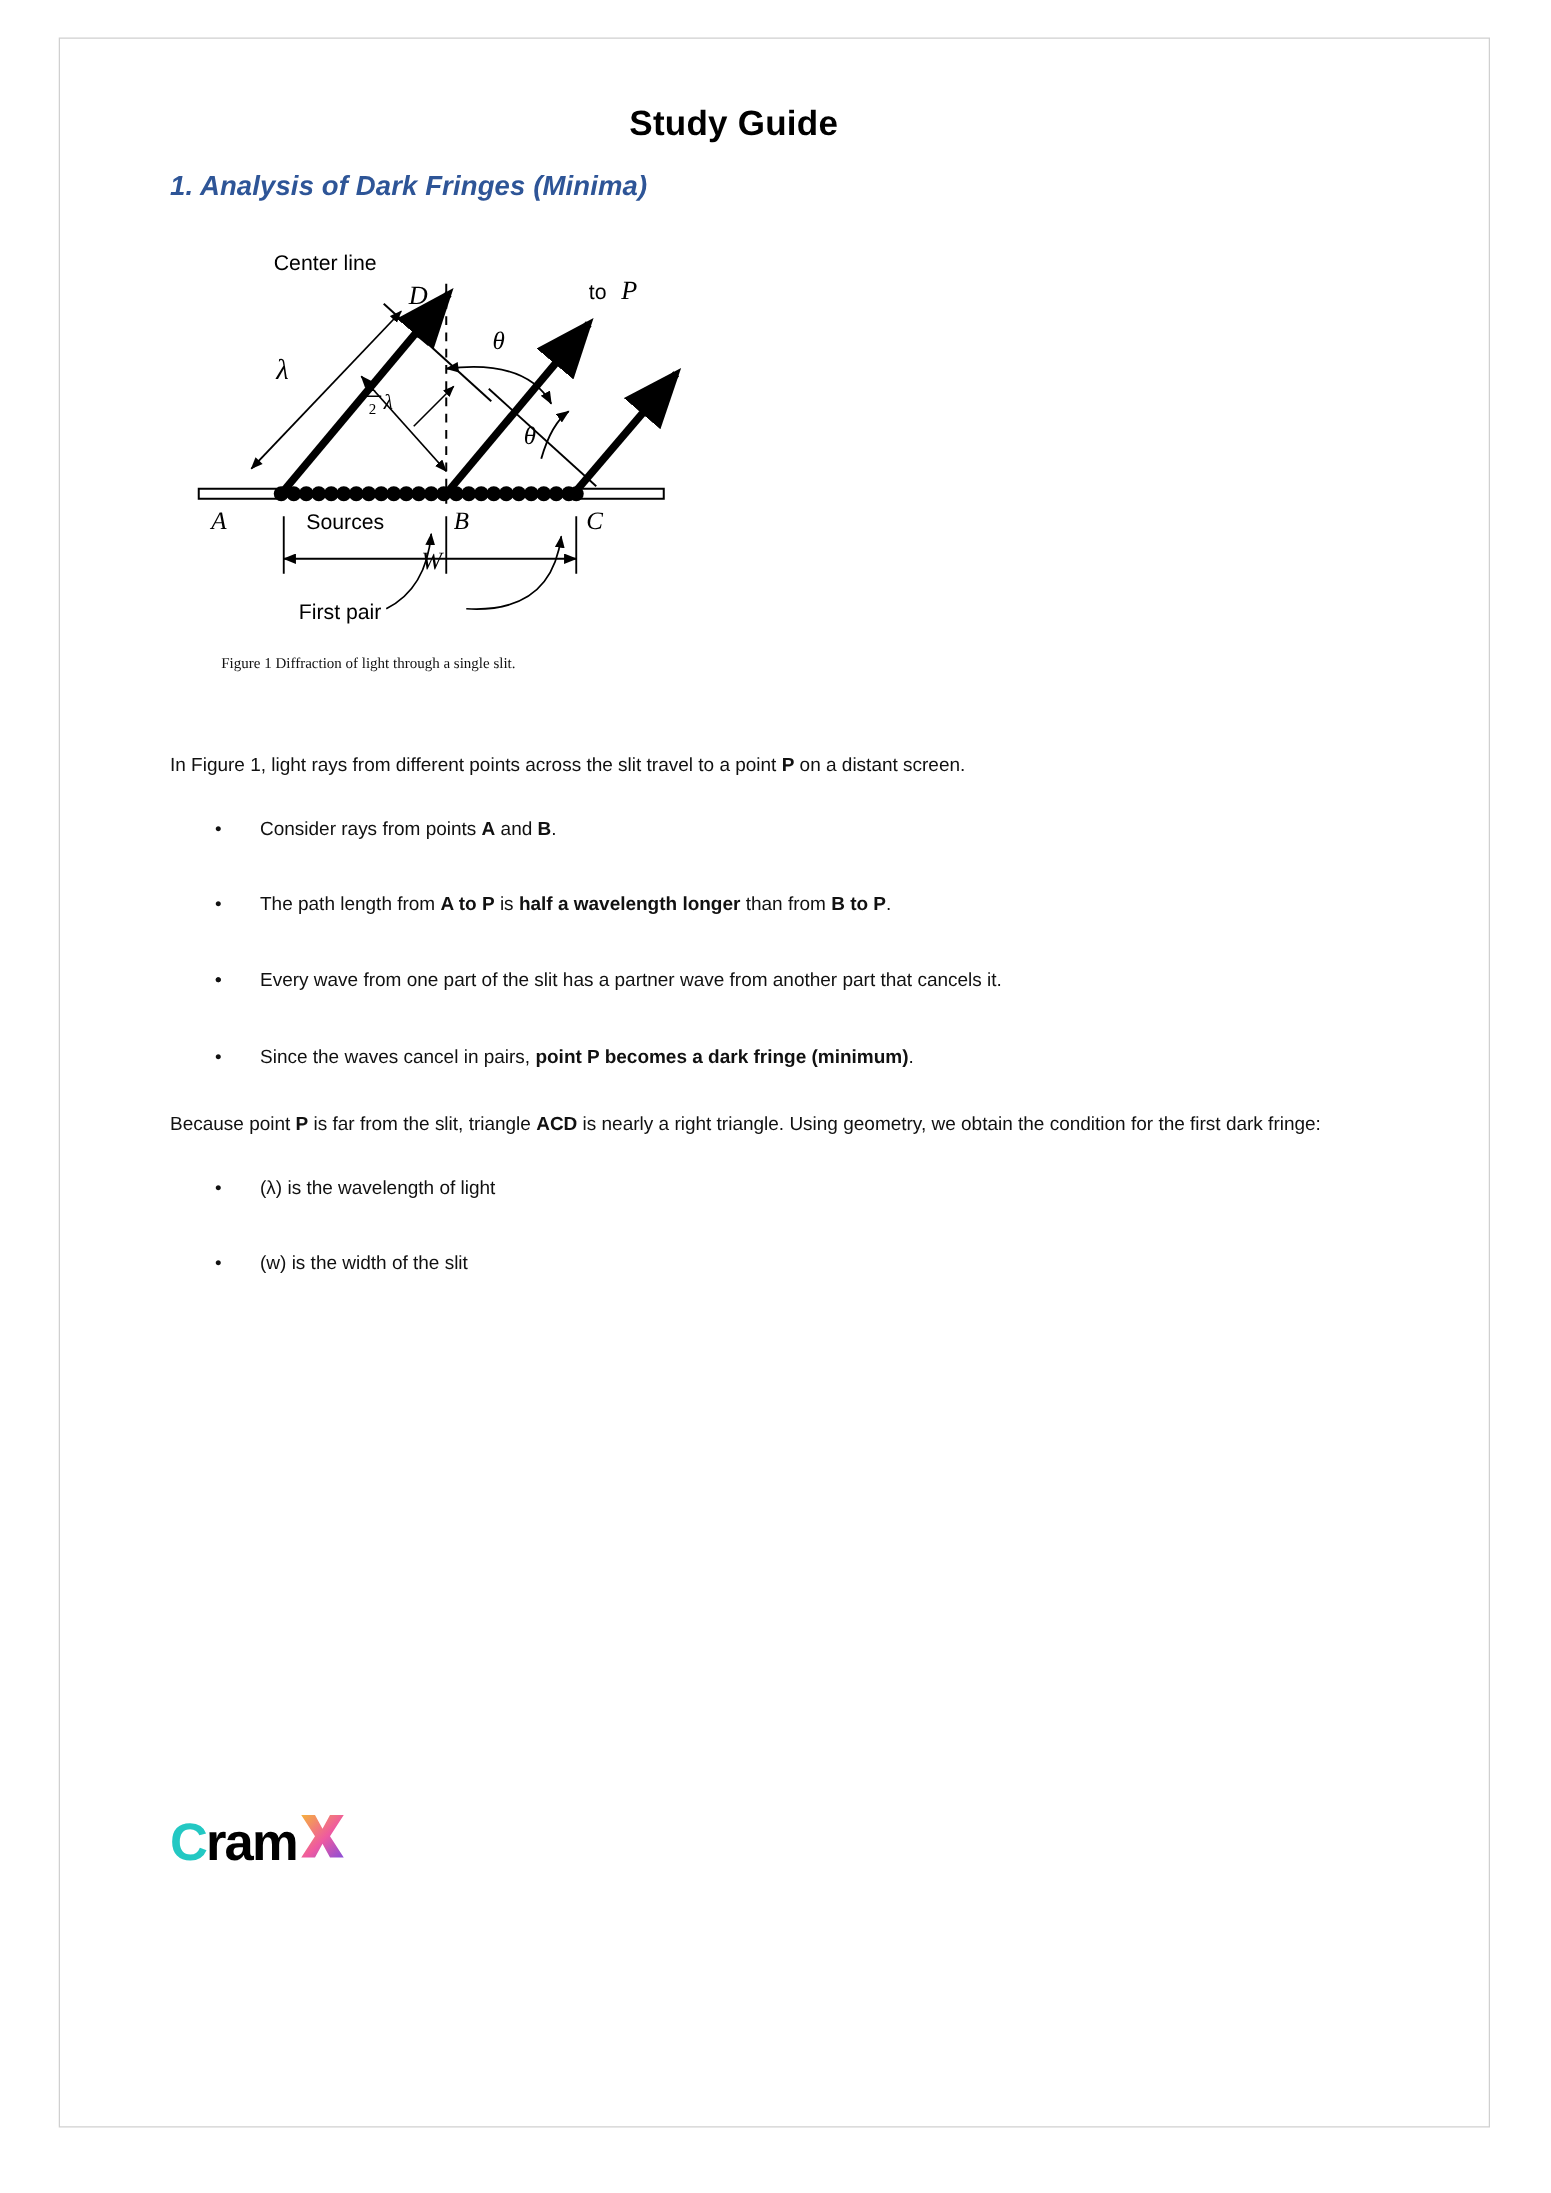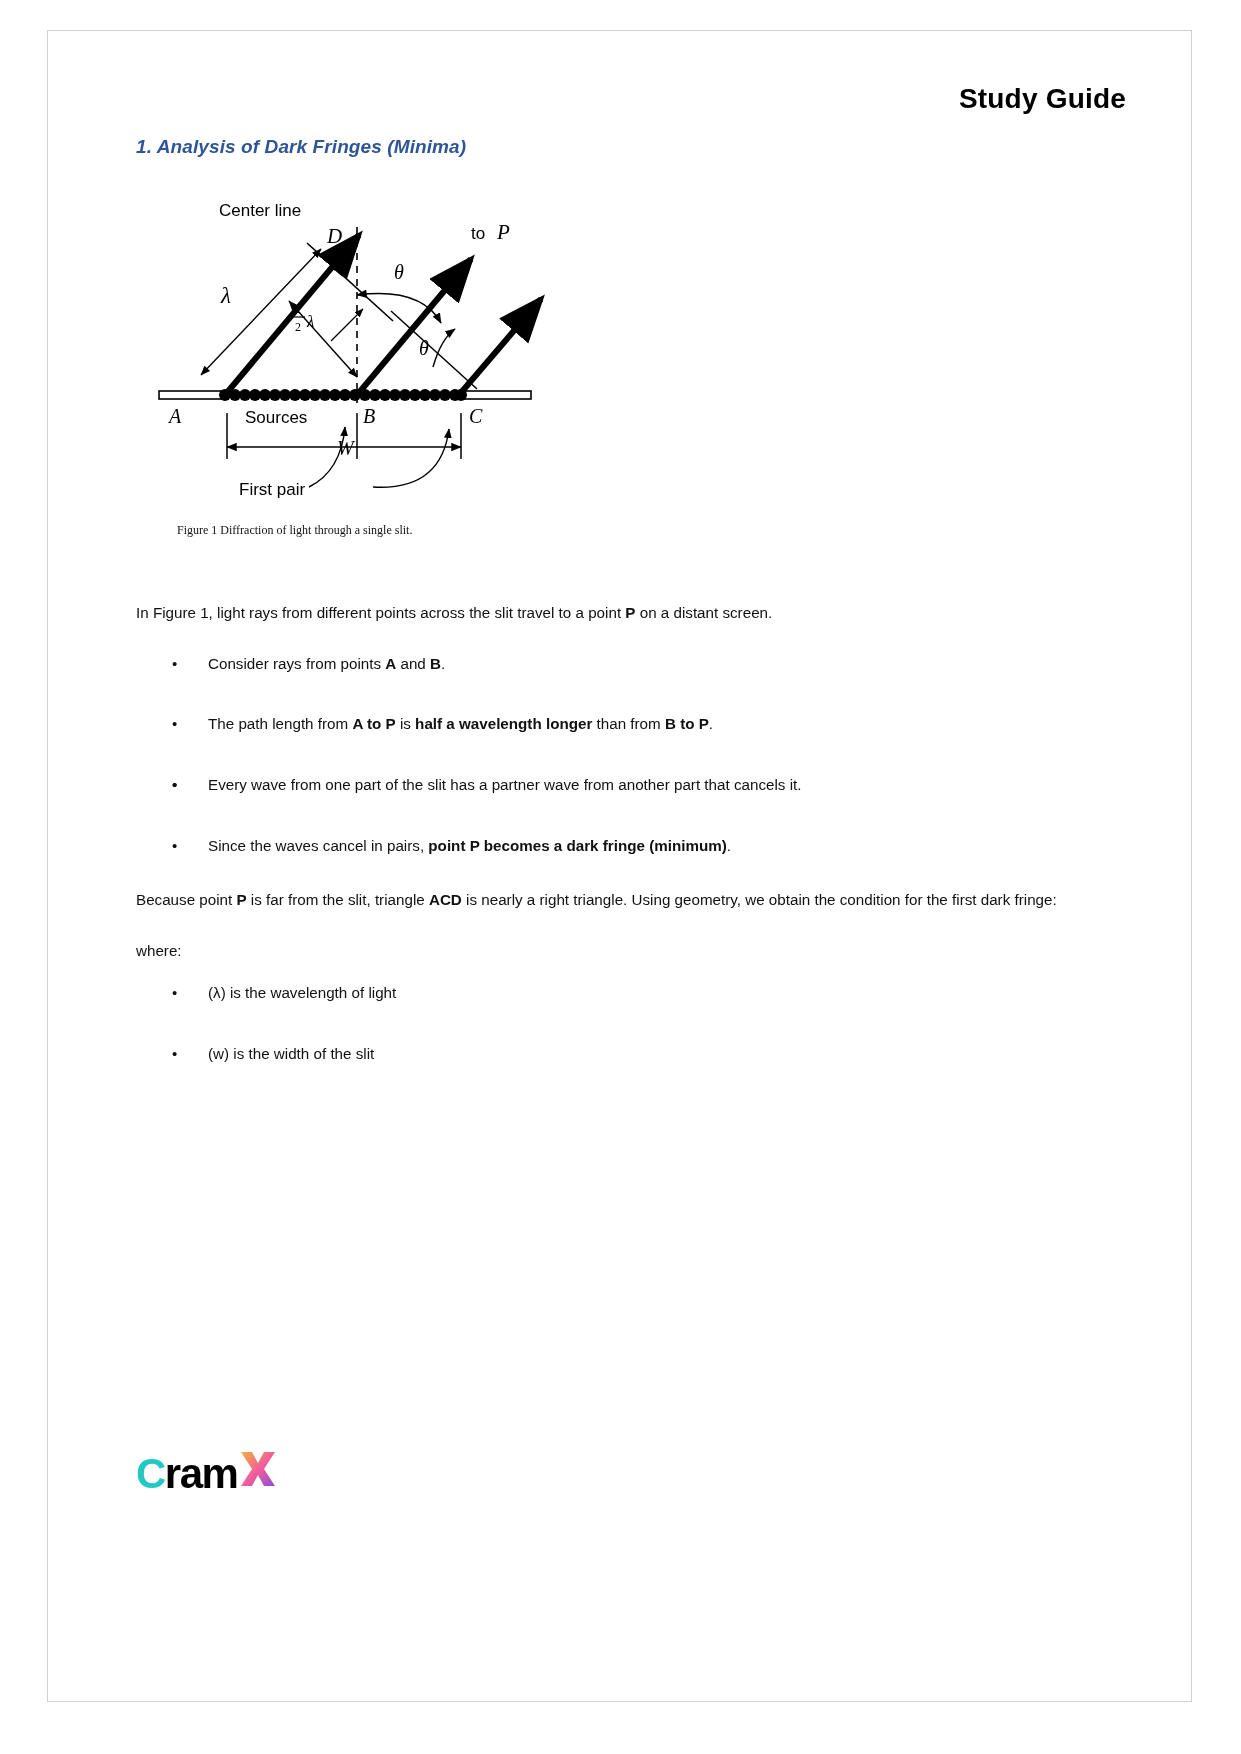--- a/index.html
+++ b/index.html
@@ -6,30 +6,30 @@
   body{width:1241px;height:1754px;font-family:"Liberation Sans",sans-serif;position:relative;overflow:hidden;}
 
   .page{
     position:absolute; left:47px; top:30px; width:1145px; height:1672px;
     border:1px solid #d0d0d0; background:#fff; box-sizing:border-box;
   }
 
   
   .doc-header{
     position:absolute; left:0; top:0; width:100%;
-    text-align:right; padding-right:65px; box-sizing:border-box;
+    text-align:center; padding-right:65px; box-sizing:border-box;
     padding-top:52px;
   }
   .doc-title{
     font-size:28px; font-weight:bold; color:#000; letter-spacing:.2px;
   }
 
   .section-heading{
     position:absolute; left:88px; top:105px;
-    font-size:19px; font-weight:bold; font-style:italic;
+    font-size:22px; font-weight:bold; font-style:italic;
     color:#2e5597; letter-spacing:.1px;
   }
 
   
   .figure-block{ position:absolute; left:93px; top:160px; width:470px; }
   .figure-img{ position:relative; width:450px; height:330px; }
   .figure-img svg{ display:block; }
   .figure-caption{
     font-family:"Liberation Serif",serif; font-size:12px; color:#111;
     margin-top:2px; padding-left:36px;
@@ -220,21 +220,20 @@
     <ul class="blist">
         <li><span class="bullet">•</span><span><span>Every wave from one part of the slit has a partner wave from another part that cancels it.</span></span></li>
         <li><span class="bullet">•</span><span><span>Since the waves cancel in pairs, </span><b>point P becomes a dark fringe (minimum)</b><span>.</span></span></li>
       </ul>
 
     <p class="para">
       <span>Because point </span><b>P</b><span> is far from the slit, triangle </span><b>ACD</b><span> is nearly a right triangle. Using geometry, we obtain the condition for the first dark fringe:</span>
     </p>
 
 
-    <p class="para tight">where:</p>
 
     <ul class="blist">
         <li><span class="bullet">•</span><span><span>(</span><span>λ</span><span>) is the wavelength of light</span></span></li>
         <li><span class="bullet">•</span><span><span>(</span><span>w</span><span>) is the width of the slit</span></span></li>
       </ul>
   </div>
 
   <div class="brand-logo">
     <span class="brand-c">C</span>
       <span class="brand-ram">ram</span>

